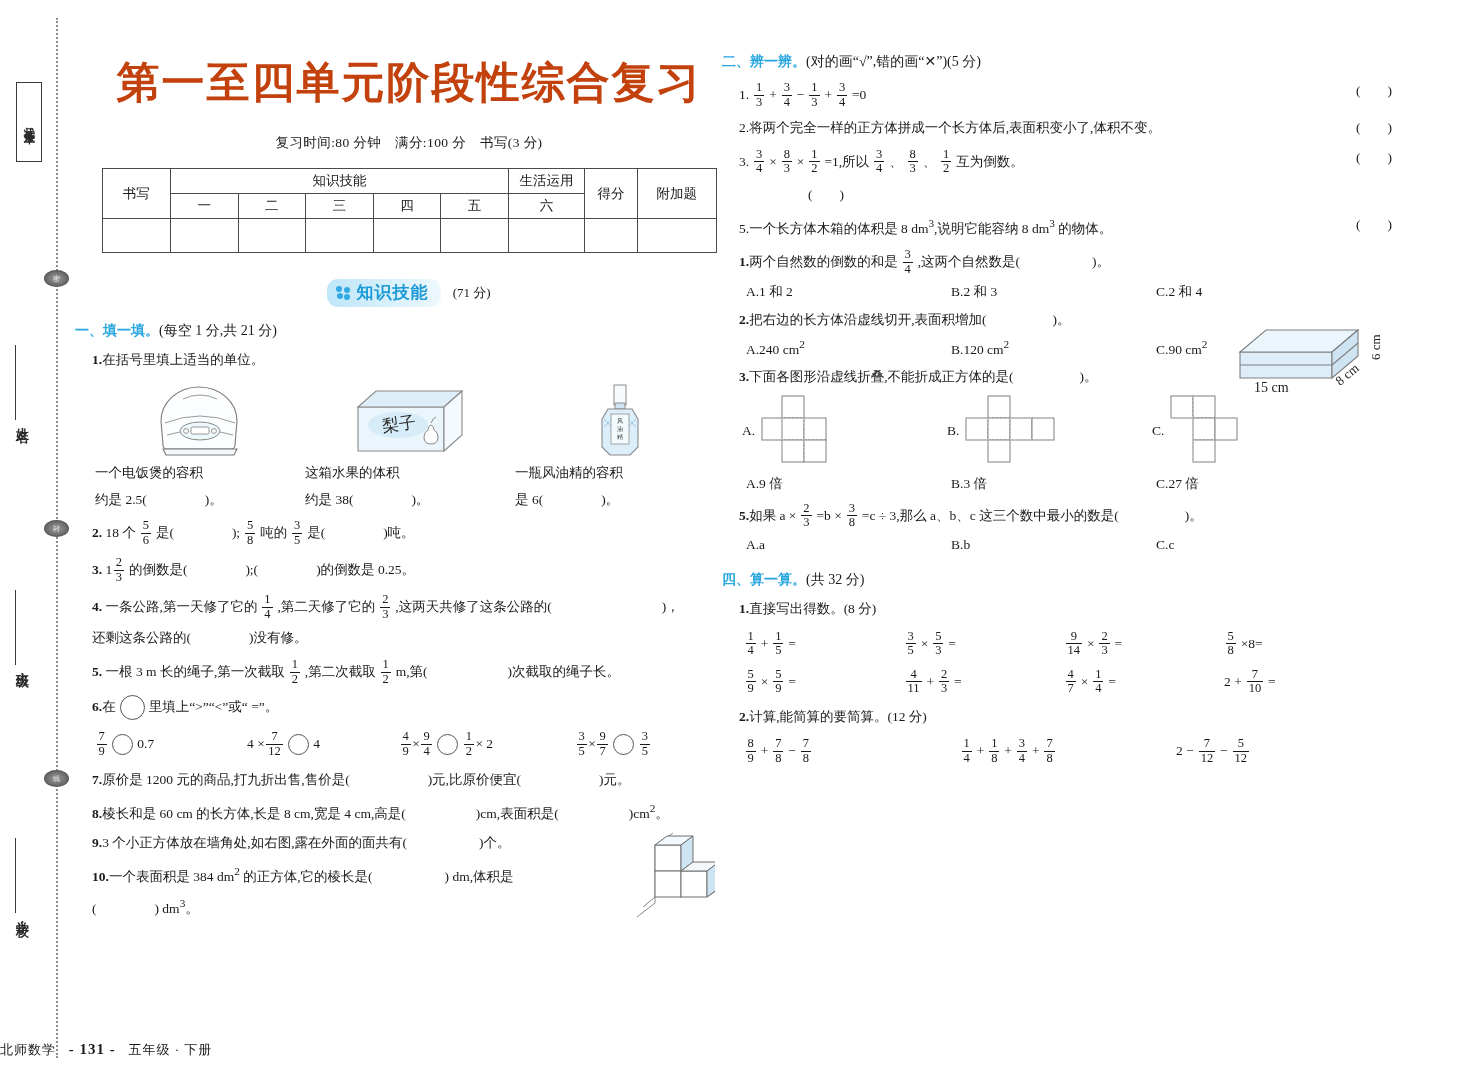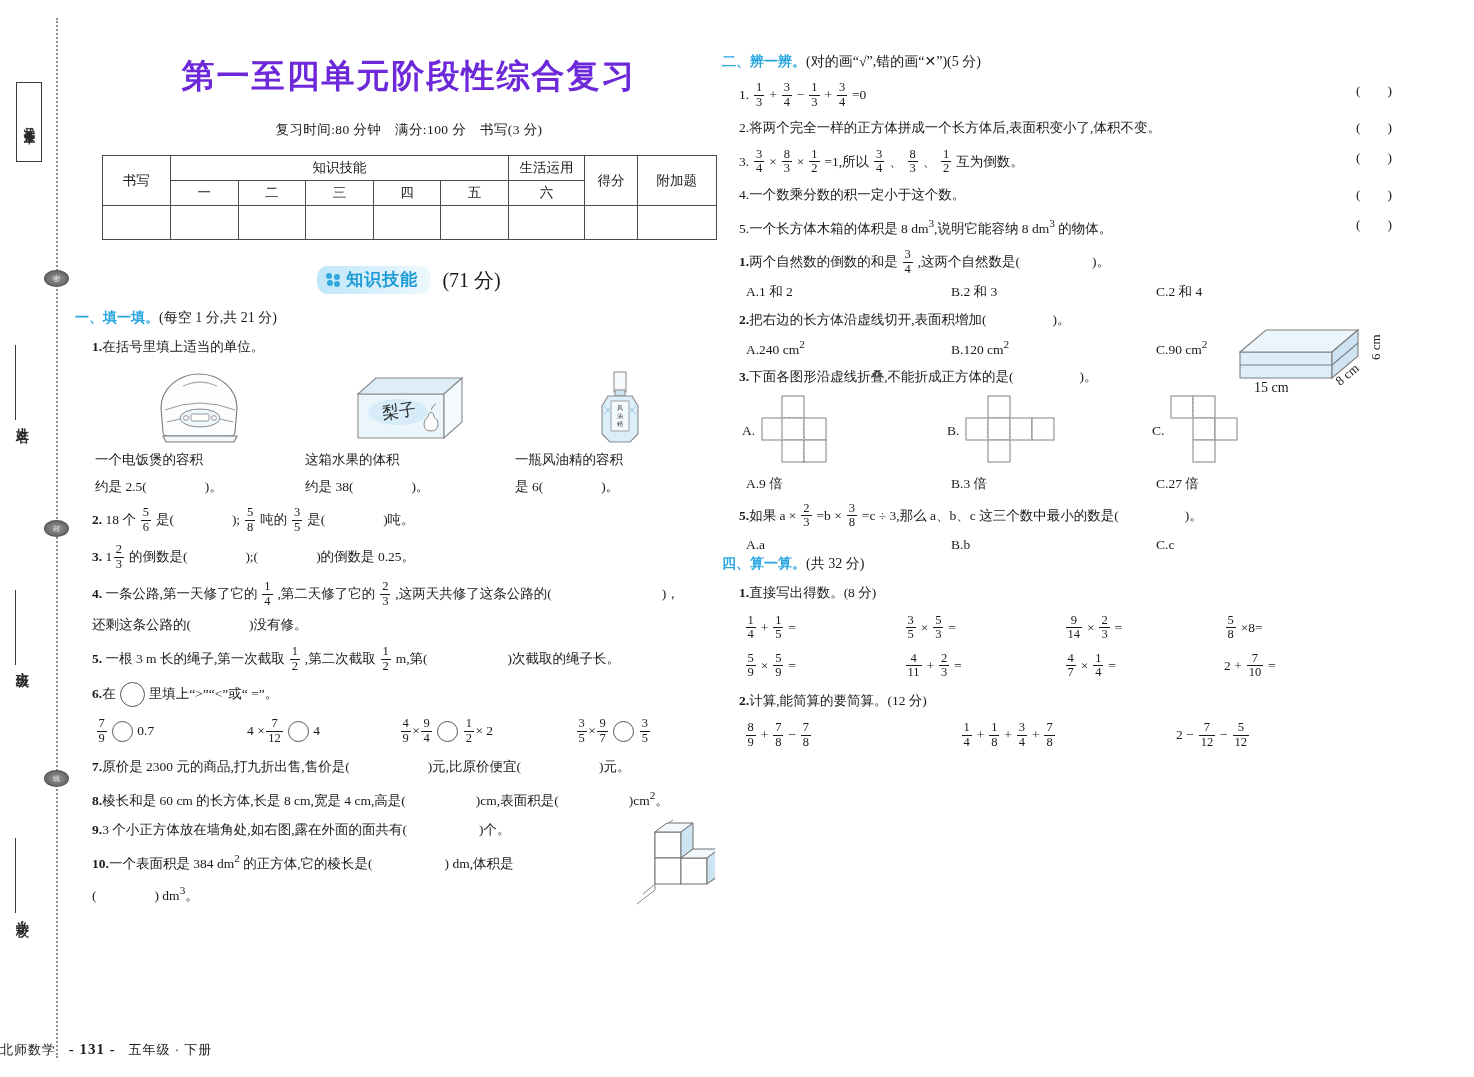--- a/index.html
+++ b/index.html
@@ -44,22 +44,22 @@
   }
 
   
   #page { position:absolute; left:70px; top:0; width:1404px; height:1077px; }
 
   #col-left  { position:absolute; left:5px;  top:24px; width:668px; }
   #col-right { position:absolute; left:652px; top:24px; width:670px; }
 
   h1#paper-title {
     margin:0; text-align:center;
-    font-size:33px; font-weight:700; letter-spacing:2px;
-    color:#6d28d9;
+    font-size:43px; font-weight:700; letter-spacing:2px;
+    color:#c2410c;
     font-family:"Liberation Serif",serif;
     padding-top:30px;
   }
   #exam-meta {
     text-align:center; margin-top:22px; font-size:13.5px; letter-spacing:.4px;
   }
 
   
   table#score-table {
     border-collapse:collapse; margin:16px auto 0 auto; width:615px;
@@ -78,21 +78,21 @@
     background:linear-gradient(90deg,#bfe6f8 0%,#d9f0fb 55%,#eef8fd 100%);
     border-radius:11px; padding:2px 13px 3px 9px;
     font-size:17px; font-weight:700; color:#1b9ad6; letter-spacing:1px;
   }
   .badge-dots { display:inline-block; width:15px; height:13px; position:relative; margin-right:5px; vertical-align:-1px;}
   .badge-dots i { position:absolute; width:6px; height:6px; border-radius:50%; background:#31a9e2; }
   .badge-dots i:nth-child(1){left:0;top:0}
   .badge-dots i:nth-child(2){left:8px;top:1px}
   .badge-dots i:nth-child(3){left:1px;top:7px}
   .badge-dots i:nth-child(4){left:8px;top:8px}
-  .badge-points { font-size:20px; margin-left:8px; vertical-align:middle;font-family:Liberation Serif, serif; }
+  .badge-points { font-size:13px; margin-left:8px; vertical-align:middle;font-family:Liberation Serif, serif; }
 
   
   .sec-head { margin-top:13px; font-size:14px; line-height:1.5; }
   .sec-head .blue { color:#2ba7e0; font-weight:700; }
   .sec-head .plain { color:#1a1a1a; }
 
   .q { margin-top:9px; font-size:13.5px; line-height:1.55; padding-left:17px; position:relative; }
   .q .num { font-weight:700; }
   .sub { padding-left:17px; }
 
@@ -364,21 +364,21 @@
           </span>
         <span class="ocircle small"></span>
         <span class="frac">
             <span class="n">3</span>
             <span class="d">5</span>
           </span>
       </div>
     </div>
 
     <div class="q" style="margin-top:12px">
-      <span class="num">7.</span><span>原价是 2300 元的商品,打九折出售,售价是(</span><span class="blank" style="min-width:78px"></span><span>)元,比原价便宜(</span><span class="blank" style="min-width:78px"></span><span>)元。</span>
+      <span class="num">7.</span><span>原价是 1200 元的商品,打九折出售,售价是(</span><span class="blank" style="min-width:78px"></span><span>)元,比原价便宜(</span><span class="blank" style="min-width:78px"></span><span>)元。</span>
     </div>
 
     <div class="q">
       <span class="num">8.</span><span>棱长和是 60 cm 的长方体,长是 8 cm,宽是 4 cm,高是(</span><span class="blank" style="min-width:70px"></span><span>)cm,表面积是(</span><span class="blank" style="min-width:70px"></span><span>)cm</span><sup>2</sup><span>。</span>
     </div>
 
     <div class="q" style="position:relative;">
       <span class="num">9.</span><span>3 个小正方体放在墙角处,如右图,露在外面的面共有(</span><span class="blank" style="min-width:72px"></span><span>)个。</span>
       <div style="position:absolute; right:28px; top:-4px;">
         <svg width="86" height="94" viewBox="0 0 86 94">
@@ -445,21 +445,20 @@
         <span>、</span>
         <span class="frac"><span class="n">8</span><span class="d">3</span></span>
         <span>、</span>
         <span class="frac"><span class="n">1</span><span class="d">2</span></span>
         <span>互为倒数。</span>
       </div>
       <div class="tf-mark">(　　)</div>
     </div>
 
     <div class="tf-row">
-      <div class="tf-text"><span class="num">4.</span><span>一个数乘分数的积一定小于这个数。</span></div>
       <div class="tf-mark">(　　)</div>
     </div>
 
     <div class="tf-row">
       <div class="tf-text"><span class="num">5.</span><span>一个长方体木箱的体积是 8 dm</span><sup>3</sup><span>,说明它能容纳 8 dm</span><sup>3</sup><span> 的物体。</span></div>
       <div class="tf-mark">(　　)</div>
     </div>
 
 
     <div class="q">
@@ -562,21 +561,21 @@
       <span>=b ×</span>
       <span class="frac"><span class="n">3</span><span class="d">8</span></span>
       <span>=c ÷ 3,那么 a、b、c 这三个数中最小的数是(</span><span class="blank" style="min-width:66px"></span><span>)。</span>
     </div>
     <div class="opts">
       <div class="opt">A.a</div>
       <div class="opt">B.b</div>
       <div class="opt">C.c</div>
     </div>
 
-    <div class="sec-head" style="margin-top:0">
+    <div class="sec-head" style="margin-top:16px">
       <span class="blue">四、算一算。</span><span class="plain">(共 32 分)</span>
     </div>
 
     <div class="q">
       <span class="num">1.</span><span>直接写出得数。(8 分)</span>
     </div>
 
     <div class="calc-grid">
       <div class="calc-cell">
         <span class="frac"><span class="n">1</span><span class="d">4</span></span>

